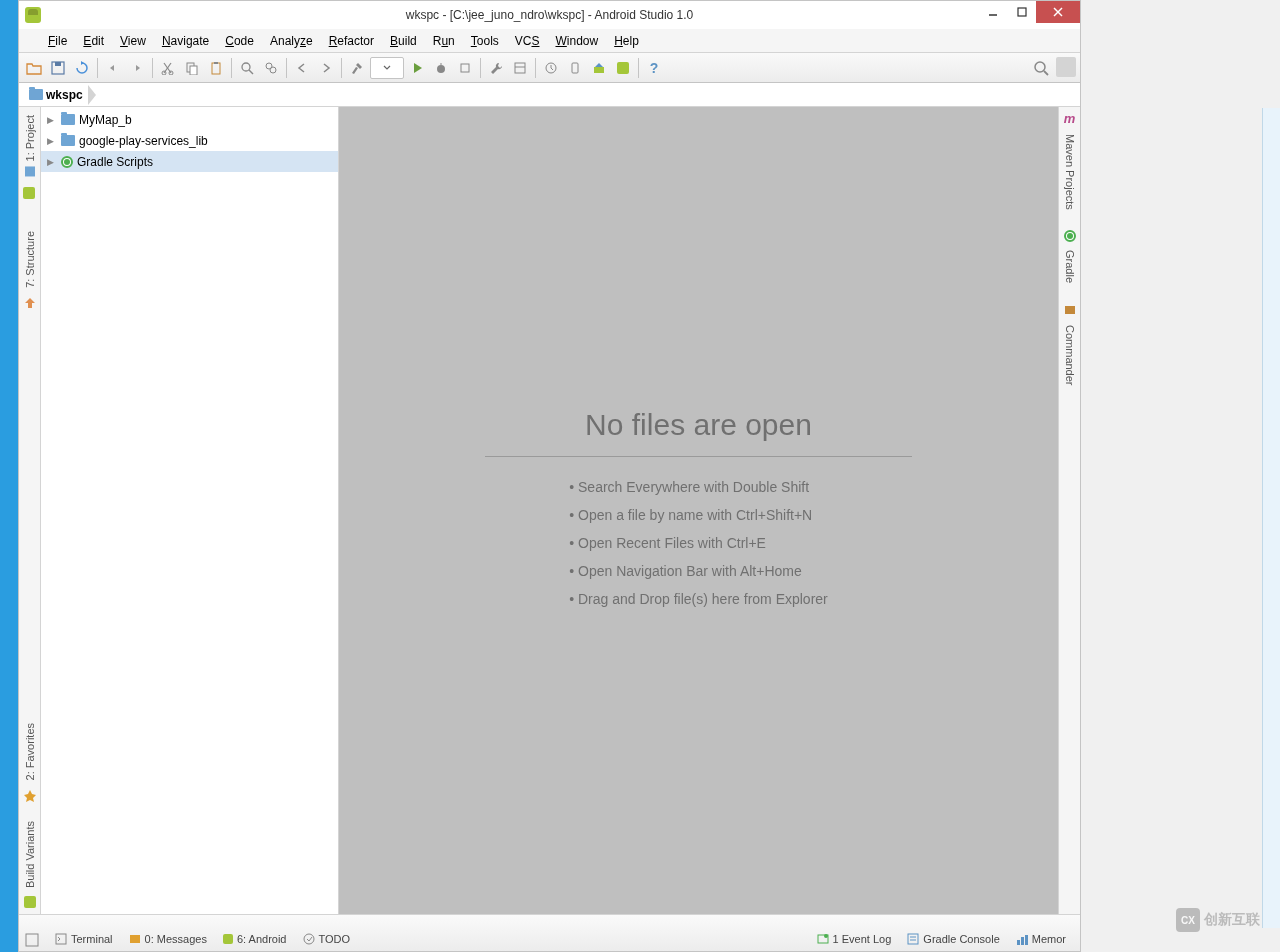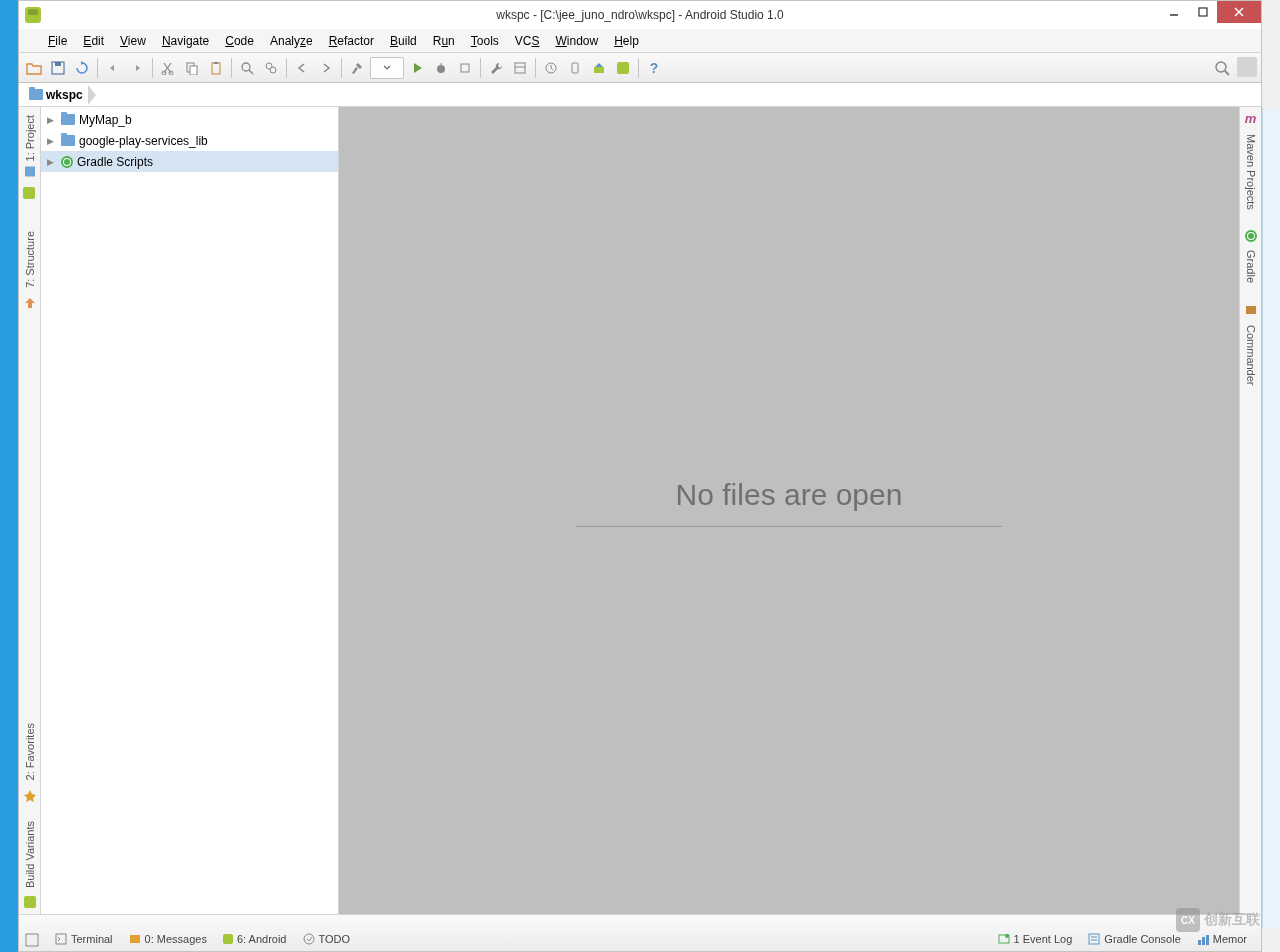--- a/index.html
+++ b/index.html
@@ -1,20 +1,20 @@
 <!DOCTYPE html>
 <html><head>
   <meta charset="utf-8">
   <style>
     * { margin: 0; padding: 0; box-sizing: border-box; font-family: "Segoe UI", Tahoma, sans-serif; }
     body { width: 1280px; height: 952px; background: #f0f0f0; overflow: hidden; position: relative; }
     
     .desktop-edge { position: absolute; left: 0; top: 0; width: 18px; height: 100%; background: #2a9de0; }
     
-    .window { position: absolute; left: 18px; top: 0; width: 1244px; height: 952px; background: #be185d; display: flex; flex-direction: column; border: 1px solid #c4c4c4; }
+    .window { position: absolute; left: 18px; top: 0; width: 1063px; height: 952px; background: #be185d; display: flex; flex-direction: column; border: 1px solid #c4c4c4; }
     
     
     .titlebar { height: 28px; background: #fff; display: flex; align-items: center; position: relative; }
     .titlebar-icon { width: 16px; height: 16px; margin-left: 6px; background: #a4c639; border-radius: 3px; position: relative; }
     .titlebar-icon::before { content: ''; position: absolute; width: 10px; height: 6px; background: #869e2e; border-radius: 3px 3px 0 0; top: 2px; left: 3px; }
     .titlebar-title { position: absolute; left: 50%; transform: translateX(-50%); font-size: 12px; color: #333; }
     .window-controls { position: absolute; right: 0; top: 0; display: flex; }
     .wc-btn { width: 28px; height: 22px; display: flex; align-items: center; justify-content: center; font-size: 11px; color: #333; cursor: pointer; }
     .wc-close { background: #c75050; color: #fff; width: 44px; }
     
@@ -329,20 +329,27 @@
         <div class="tree-item selected">
           <span class="tree-toggle">▶</span>
           <div class="icon-gradle"></div>
           <span>Gradle Scripts</span>
         </div>
       </div>
     </div>
 
     <div class="editor-area">
       <div class="editor-heading">No files are open</div>
+      <div class="editor-tips">
+        <div>• Search Everywhere with Double Shift</div>
+        <div>• Open a file by name with Ctrl+Shift+N</div>
+        <div>• Open Recent Files with Ctrl+E</div>
+        <div>• Open Navigation Bar with Alt+Home</div>
+        <div>• Drag and Drop file(s) here from Explorer</div>
+      </div>
     </div>
 
     <div class="right-gutter">
       <span style="color:#b74a8a;font-weight:bold;font-style:italic;font-size:13px;margin-top:4px;">m</span>
       <div class="rgutter-label">
         <span>Maven Projects</span>
       </div>
       <div class="icon-gradle" style="margin-top:12px;"></div>
       <div class="rgutter-label">
         <span>Gradle</span>

